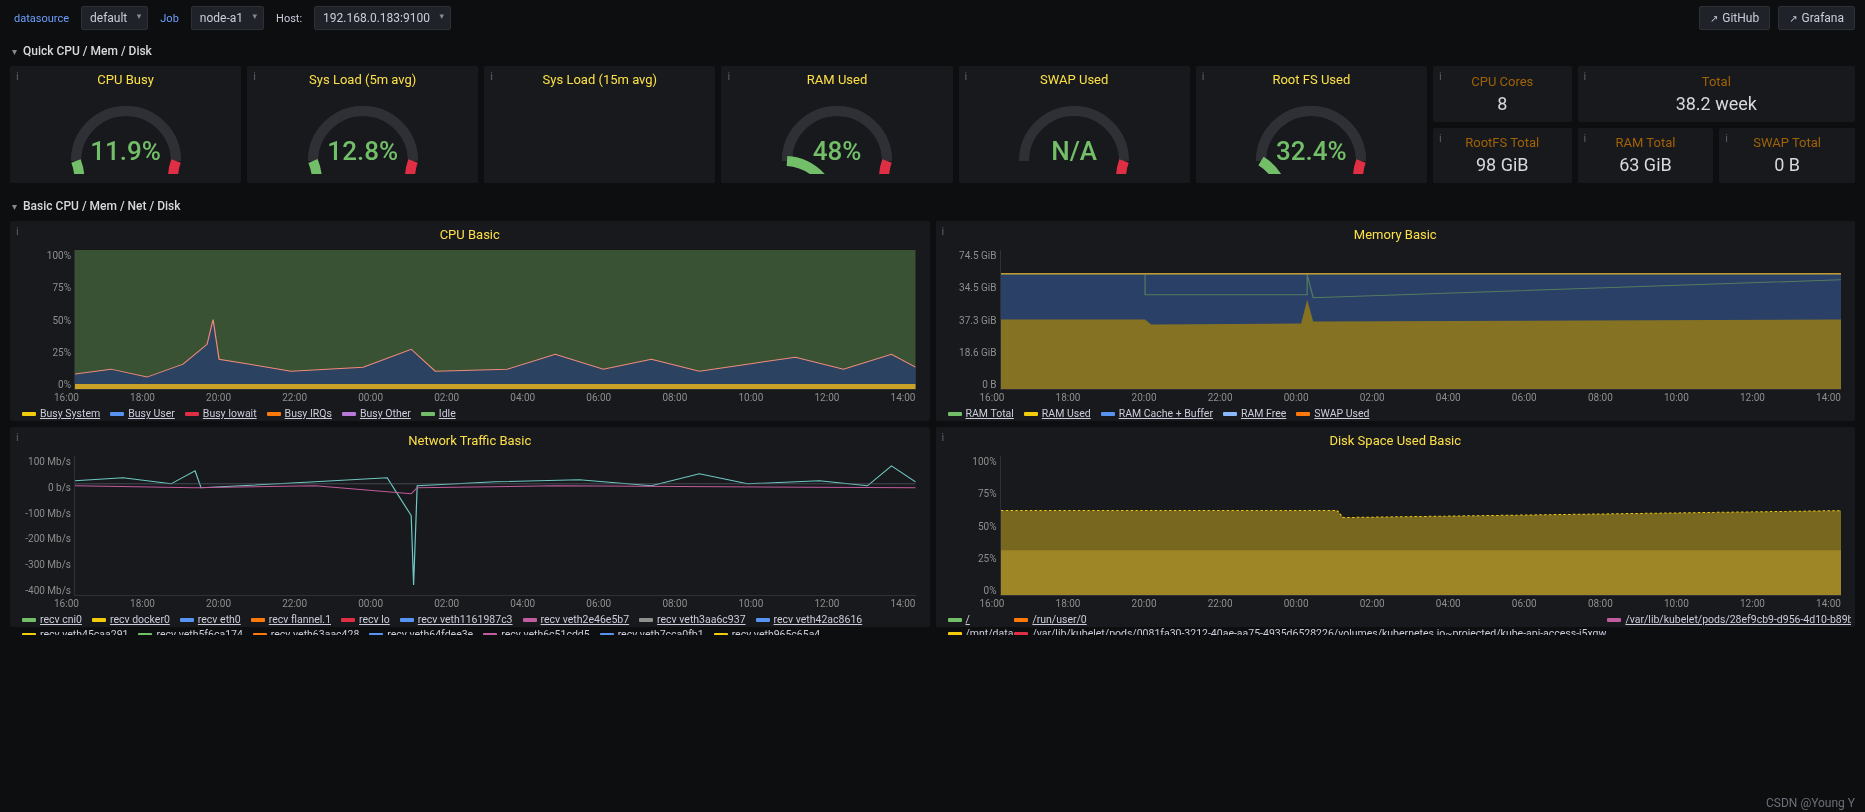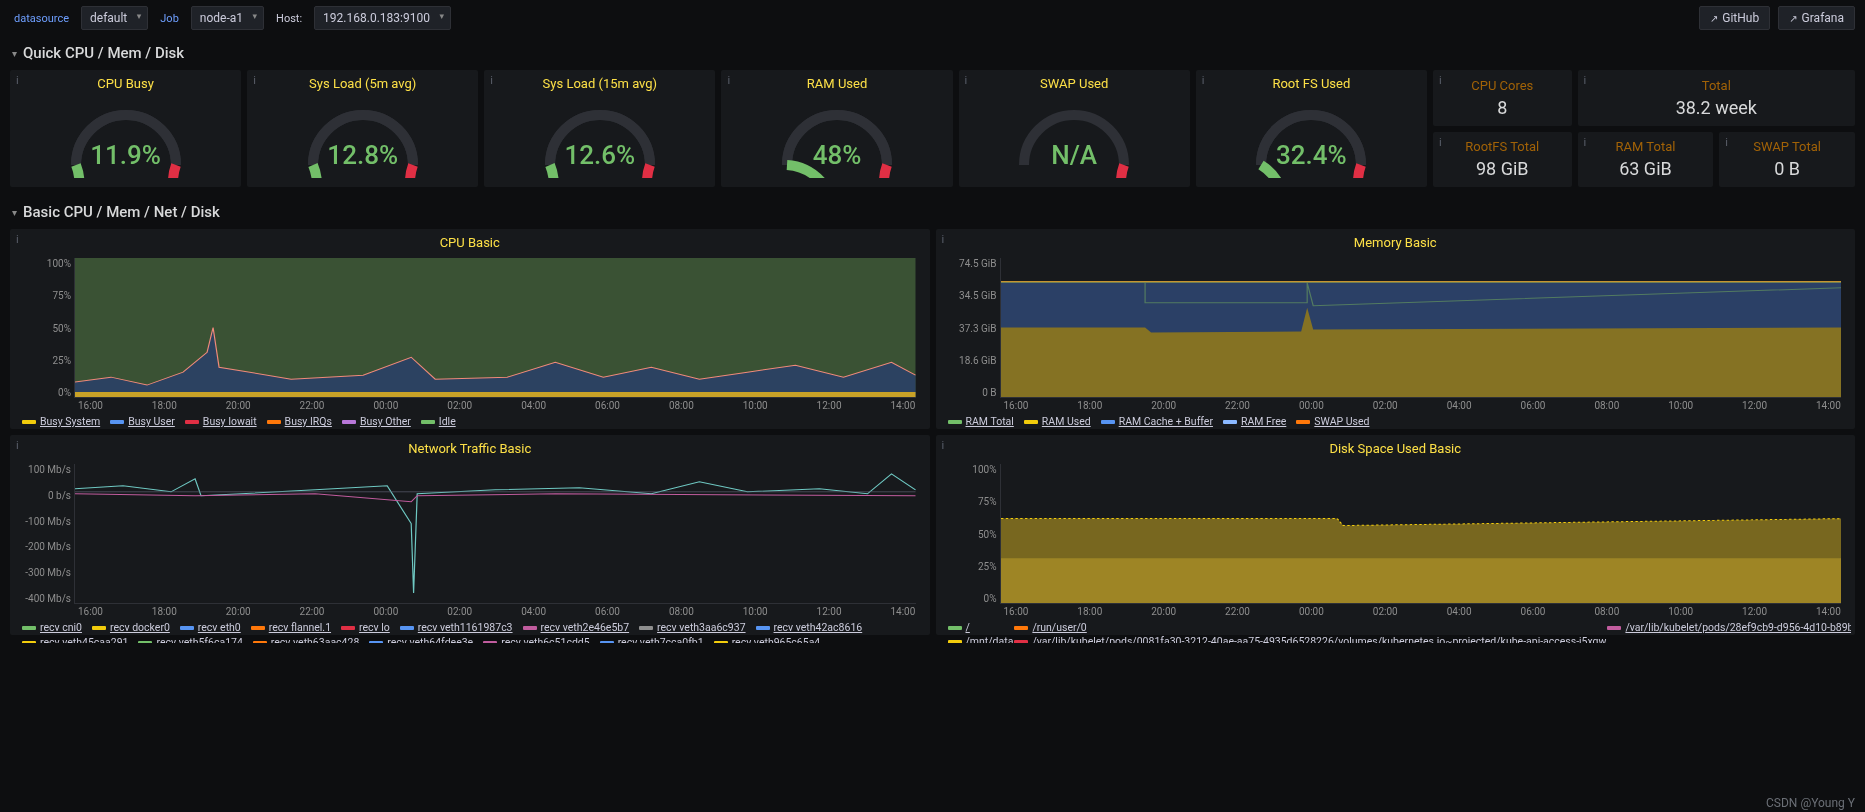--- a/index.html
+++ b/index.html
@@ -3,41 +3,41 @@
 <meta charset="utf-8">
 <style>
 * { margin:0; padding:0; box-sizing:border-box; }
 body { background:#0d0e10; color:#ccccdc; font-family:Roboto,Arial,sans-serif; font-size:12px; overflow-x:hidden; }
 .top { display:flex; align-items:center; padding:6px 10px; gap:8px; }
 .varlabel { color:#6e9fff; font-size:11px; padding:0 4px; }
 .varsel { background:#1f2228; border:1px solid #2e3036; color:#ccccdc; padding:4px 20px 4px 8px; border-radius:2px; cursor:pointer; position:relative; font-size:12px; }
 .varsel::after { content:'▾'; position:absolute; right:6px; color:#888; font-size:9px; }
 .spacer { flex:1; }
 .tbtn { background:#1f2228; border:1px solid #2e3036; color:#ccccdc; padding:4px 10px; border-radius:2px; cursor:pointer; display:flex; align-items:center; gap:4px; font-size:12px; }
-.sect-title { display:flex; align-items:center; gap:6px; padding:8px 12px; color:#d8d9da; font-size:15px; font-weight:500; cursor:pointer; }
+.sect-title { display:flex; align-items:center; gap:6px; padding:8px 12px; color:#d8d9da; font-size:12px; font-weight:500; cursor:pointer; }
 .sect-title::before { content:'▾'; font-size:10px; color:#888; }
 .grid { display:grid; gap:6px; padding:0 10px 8px; }
 .g1 { grid-template-columns:repeat(6,minmax(0,1fr)) 0.6fr 1.2fr; }
 .g2 { grid-template-columns:1fr 1fr; }
 .panel { background:#17191c; border-radius:2px; position:relative; padding:4px; }
 .pinfo { position:absolute; top:4px; left:6px; color:#5a5f6a; font-size:11px; cursor:pointer; }
 .ptitle { text-align:center; color:#fde047; font-size:13px; padding:2px 0 4px; }
 .gauge-wrap { height:88px; display:flex; align-items:center; justify-content:center; }
 .gauge { position:relative; width:140px; height:78px; }
 .gauge svg { width:100%; height:100%; }
 .gauge-val { position:absolute; left:0; right:0; bottom:8px; text-align:center; font-size:26px; font-weight:500; }
 .g1 > .stat-two { display:grid; grid-template-rows:1fr 1fr; gap:6px; }
 .stat { background:#17191c; border-radius:2px; position:relative; padding:4px; display:flex; flex-direction:column; align-items:center; justify-content:center; }
 .stat .stitle { color:#a16207; font-size:13px; }
 .stat .sval { color:#d8d9da; font-size:18px; margin-top:4px; }
 .chart { height:200px; }
 .chart-body { position:relative; height:140px; margin:4px 10px 2px 60px; }
 .yticks { position:absolute; left:-55px; top:0; bottom:0; width:52px; display:flex; flex-direction:column; justify-content:space-between; text-align:right; color:#8e8e8e; font-size:10px; }
 .plot { position:absolute; inset:0; border-left:1px solid #2e3036; border-bottom:1px solid #2e3036; }
-.xticks { display:flex; justify-content:space-between; margin:2px 10px 0 64px; color:#8e8e8e; font-size:10px; }
+.xticks { display:flex; justify-content:space-between; margin:2px 10px 0 40px; color:#8e8e8e; font-size:10px; }
 .legend { display:flex; flex-wrap:wrap; gap:2px 10px; padding:4px 8px 2px; font-size:10.5px; color:#ccccdc; }
 .legend.col { flex-direction:column; gap:1px; overflow:hidden; max-height:58px; }
 .li { display:flex; align-items:center; gap:4px; white-space:nowrap; cursor:pointer;text-decoration:underline; }
 .sw { width:14px; height:4px; border-radius:1px; }
 .wm { position:absolute; bottom:2px; right:10px; color:#6b6f76; font-size:12px; }
 .ext-icon { font-size:10px; }
 </style>
 </head>
 <body>
 
@@ -84,29 +84,20 @@
     <path d="M 20 65 A 50 50 0 0 1 120 65" stroke="#2e3036" stroke-width="10" fill="none"></path>
     <path d="M 116.98463103929542 82.10100716628344 A 50 50 0 0 1 120 65" stroke="#e02f44" stroke-width="10" fill="none"></path>
     <path d="M 20 65 A 50 50 0 0 1 23.98840763170648 84.56868334186012" stroke="#73bf69" stroke-width="10" fill="none"></path>
   </svg>
     <div class="gauge-val" style="color:#73bf69">12.8%</div></div>
       </div>
     </div>
     <div class="panel">
       <span class="pinfo">i</span>
     <div class="ptitle">Sys Load (15m avg)</div>
-    <div class="gauge-wrap">
-        <div class="gauge"><svg viewBox="0 0 140 78">
-    <path d="M 20 65 A 50 50 0 0 1 120 65" stroke="#2e3036" stroke-width="10" fill="none"></path>
-    <path d="M 20 65 A 50 50 0 0 1 120 65" stroke="#2e3036" stroke-width="10" fill="none"></path>
-    <path d="M 116.98463103929542 82.10100716628344 A 50 50 0 0 1 120 65" stroke="#e02f44" stroke-width="10" fill="none"></path>
-    <path d="M 20 65 A 50 50 0 0 1 23.866363006494268 84.27919961386985" stroke="#73bf69" stroke-width="10" fill="none"></path>
-  </svg>
-    <div class="gauge-val" style="color:#73bf69">12.6%</div></div>
-      </div>
     </div>
     <div class="panel">
       <span class="pinfo">i</span>
     <div class="ptitle">RAM Used</div>
     <div class="gauge-wrap">
         <div class="gauge"><svg viewBox="0 0 140 78">
     <path d="M 20 65 A 50 50 0 0 1 120 65" stroke="#2e3036" stroke-width="10" fill="none"></path>
     <path d="M 20 65 A 50 50 0 0 1 120 65" stroke="#2e3036" stroke-width="10" fill="none"></path>
     <path d="M 116.98463103929542 82.10100716628344 A 50 50 0 0 1 120 65" stroke="#e02f44" stroke-width="10" fill="none"></path>
     <path d="M 20 65 A 50 50 0 0 1 66.86047402353432 114.90133642141357" stroke="#73bf69" stroke-width="10" fill="none"></path>

